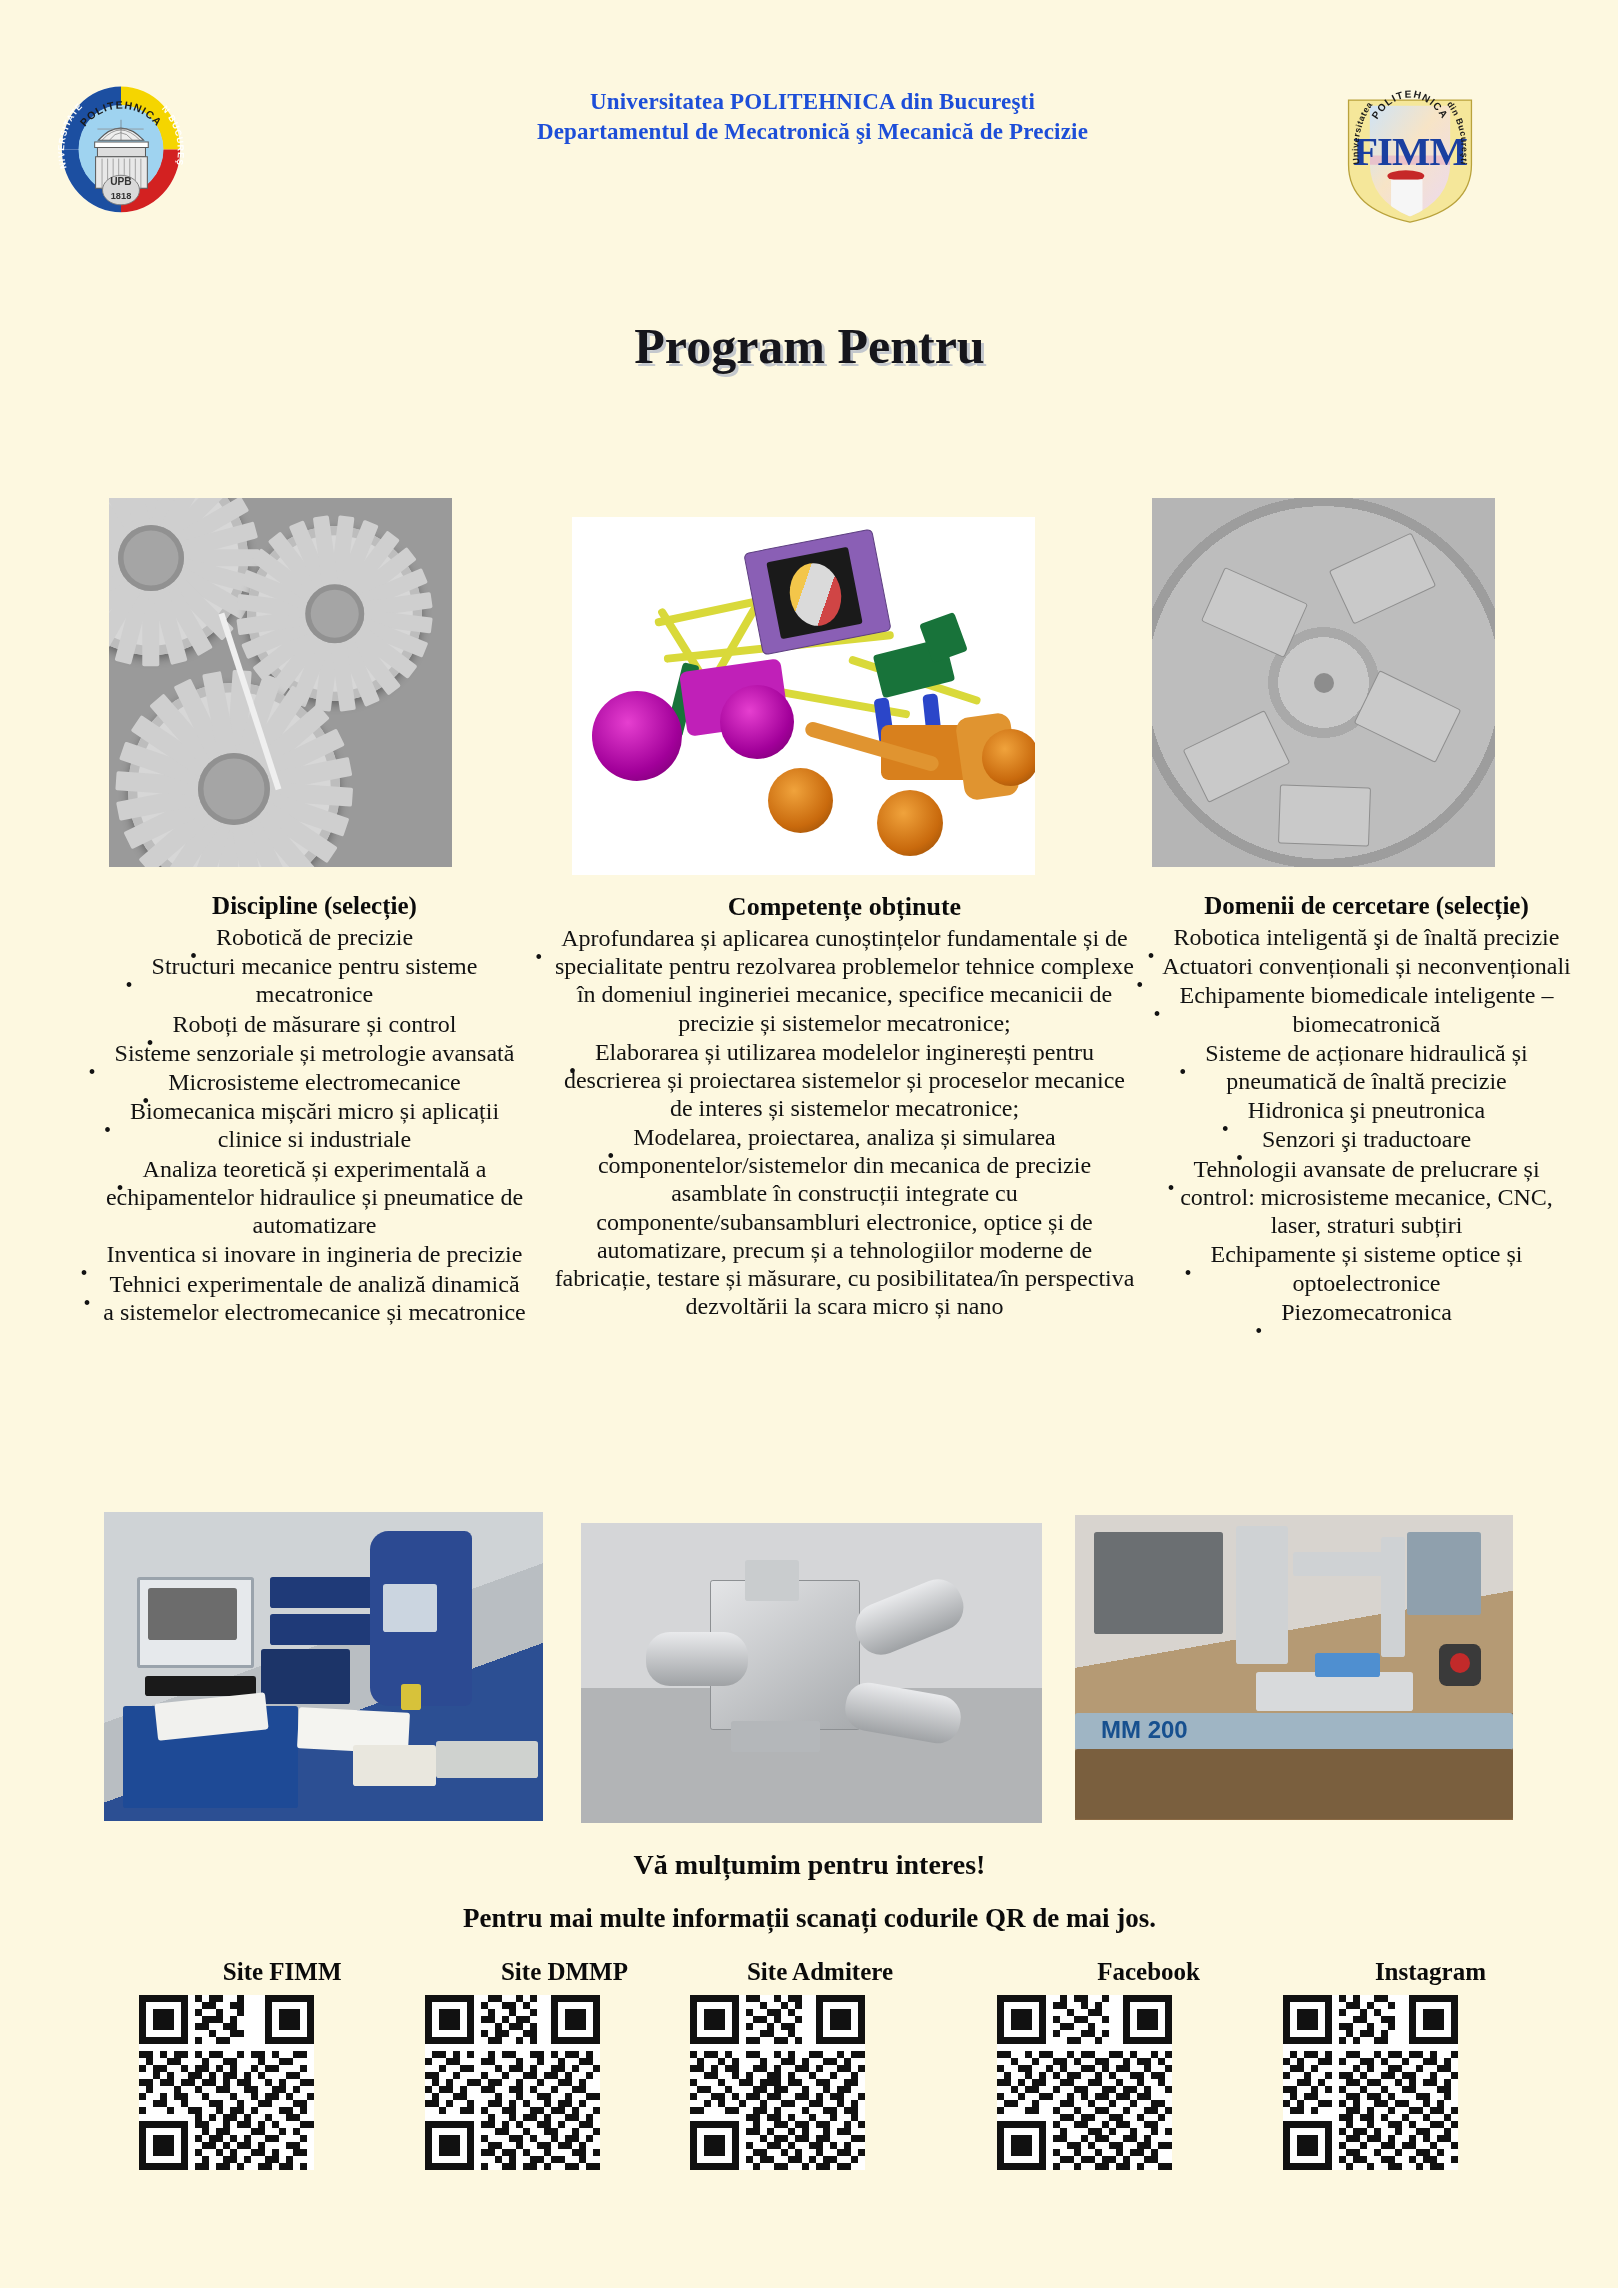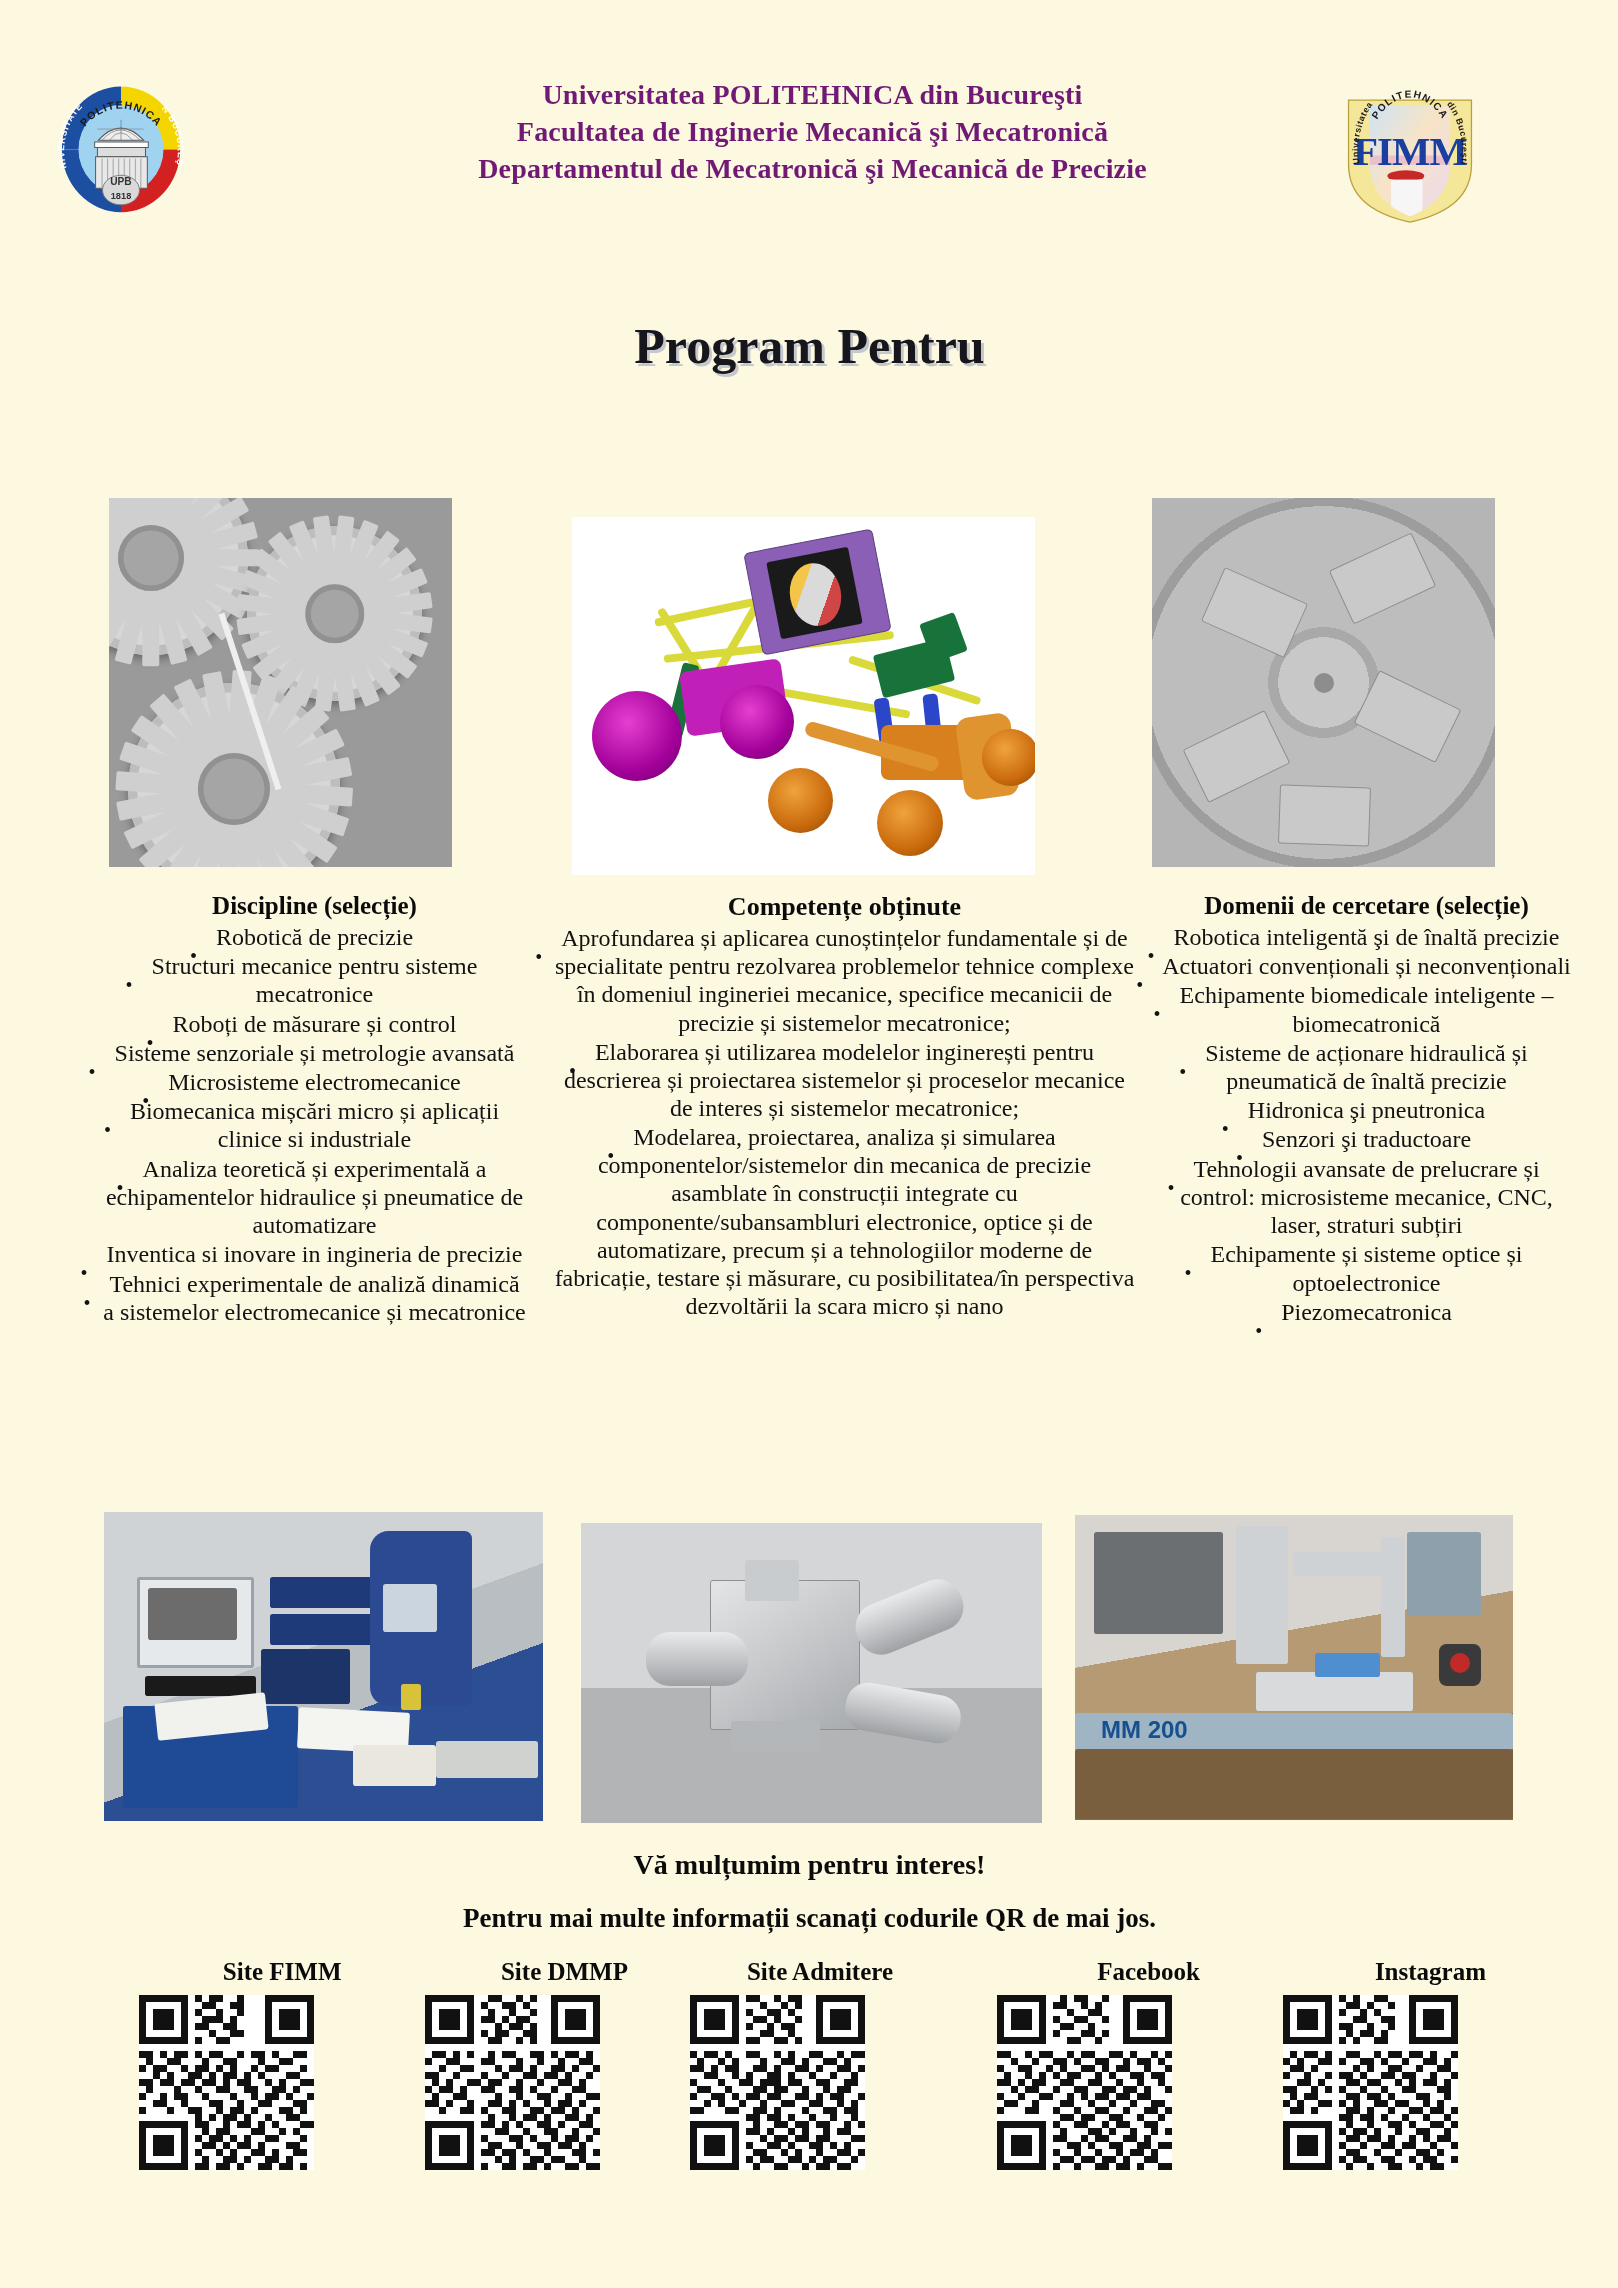--- a/index.html
+++ b/index.html
@@ -12,28 +12,28 @@
     position:relative;
     overflow:hidden;
   }
   .poster{position:relative;width:1619px;height:2289px;}
 
   
   .header{position:absolute;left:0;top:37px;width:1619px;height:157px;}
   .logo-upb{position:absolute;left:54px;top:44px;width:134px;height:134px;}
   .logo-fimm{position:absolute;left:1343px;top:39px;width:134px;height:148px;}
   .header-text{
-    position:absolute;left:314px;top:40px;width:997px;
+    position:absolute;left:314px;top:50px;width:997px;
     text-align:center;
     font-family:"Liberation Serif", serif;
     font-weight:bold;
-    font-size:28px;
+    font-size:23px;
     line-height:1.32;
     letter-spacing:0.2px;
-    color:#701a75;
+    color:#1d4ed8;
   }
   .header-text div{white-space:nowrap;}
 
   
   .title-block{position:absolute;left:0;top:318px;width:1619px;text-align:center;}
   .title-l1{
     font-family:"Liberation Serif", serif;
     font-weight:bold;font-size:50px;line-height:1.12;
     color:#16161c;
     text-shadow:2.8px 2.8px 0 rgba(150,160,190,.55);
@@ -252,21 +252,20 @@
           <textPath href="#fArcL" startOffset="50%" text-anchor="middle">Universitatea</textPath>
         </text>
         <text font-family="Liberation Sans, sans-serif" font-size="9.5" font-weight="bold" fill="#1a1a1a" letter-spacing="0.6">
           <textPath href="#fArcR" startOffset="50%" text-anchor="middle">din Bucureşti</textPath>
         </text>
       </svg>
     </div>
 
     <div class="header-text">
       <div>Universitatea POLITEHNICA din Bucureşti</div>
-      <div>Facultatea de Inginerie Mecanică şi Mecatronică</div>
       <div>Departamentul de Mecatronică şi Mecanică de Precizie</div>
     </div>
   </div>
 
   <div class="title-block">
     <div class="title-l1">Program Pentru</div>
   </div>
 
   <div class="img-gears">
     <div class="gearwrap">

